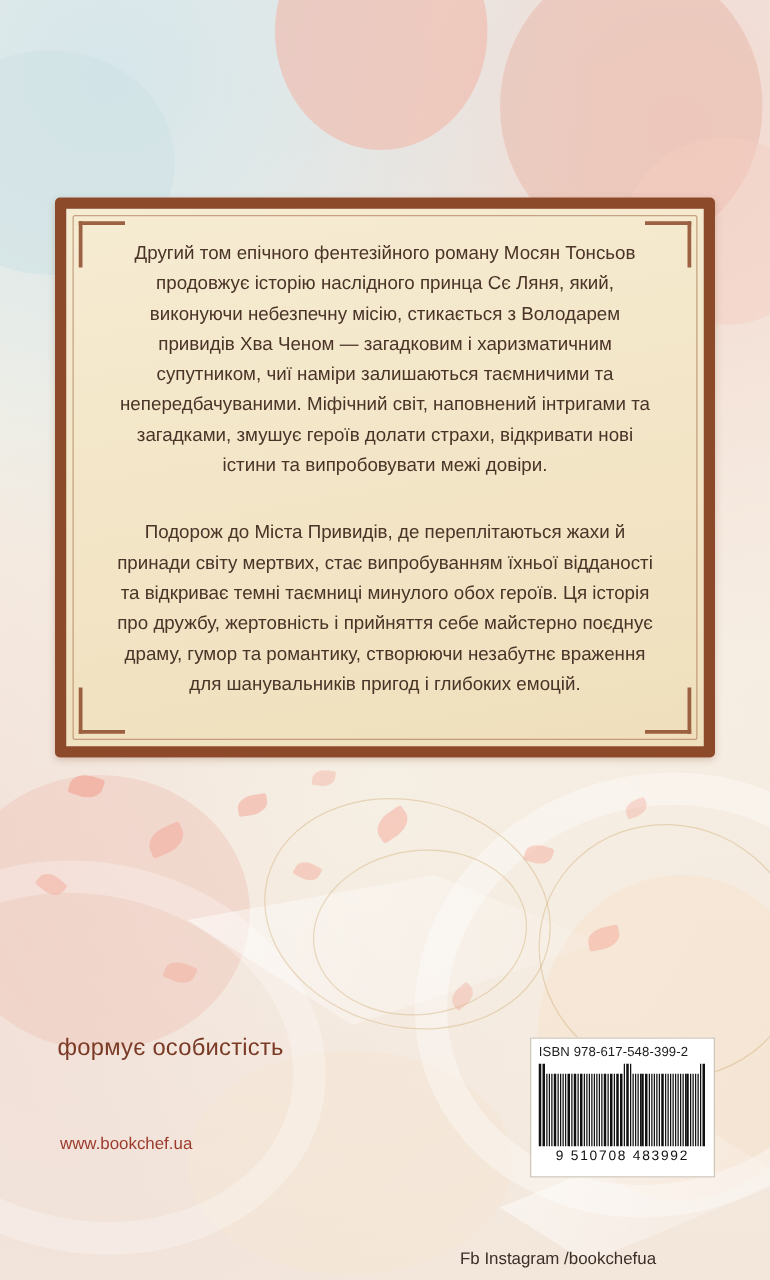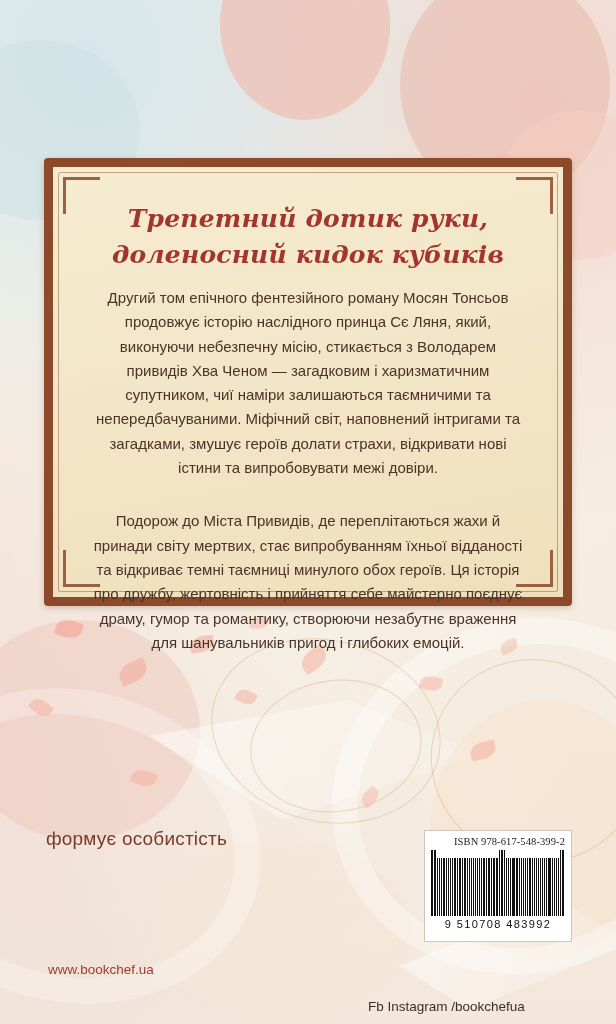--- a/index.html
+++ b/index.html
@@ -225,21 +225,21 @@
   }
   .logo-tag {
     margin-top: 2px;
     font-size: 19px;
     color: #7a3a25;
     letter-spacing: 0.2px;
   }
   .site {
     position: absolute;
     left: 48px;
-    top: 962px;
+    top: 907px;
     font-size: 13.5px;
     color: #9c3b2c;
     z-index: 6;
   }
   .social {
     position: absolute;
     left: 368px;
     top: 962px;
     font-size: 13.5px;
     color: #3b2e26;
@@ -256,24 +256,24 @@
     height: 112px;
     background: #ffffff;
     border: 1px solid #cfc6b8;
     z-index: 6;
     box-sizing: border-box;
     padding: 5px 6px 4px 6px;
   }
   .isbn-text {
     font-size: 10.5px;
     color: #1a1a1a;
-    text-align: right;
+    text-align: left;
     letter-spacing: 0.1px;
     margin-bottom: 3px;
-    font-family: Liberation Serif, serif;
+    font-family: Liberation Sans, sans-serif;
   }
   .bars {
     display: flex;
     align-items: flex-end;
     height: 66px;
     gap: 0;
     justify-content: center;
   }
   .bar { background: #111; margin-right: 1px; }
   .barcode-digits {
@@ -318,24 +318,20 @@
   <div class="petal p12"></div>
 
 
   <div class="panel">
     <div class="panel-inner">
       <div class="corner tl"></div>
       <div class="corner tr"></div>
       <div class="corner bl"></div>
       <div class="corner br"></div>
 
-      <div class="blurb-title">
-        <div>Трепетний дотик руки,</div>
-        <div>доленосний кидок кубиків</div>
-      </div>
 
       <p class="blurb-p">Другий том епічного фентезійного роману Мосян Тонсьов продовжує історію наслідного принца Сє Ляня, який, виконуючи небезпечну місію, стикається з Володарем привидів Хва Ченом — загадковим і харизматичним супутником, чиї наміри залишаються таємничими та непередбачуваними. Міфічний світ, наповнений інтригами та загадками, змушує героїв долати страхи, відкривати нові істини та випробовувати межі довіри.</p>
       <p class="blurb-p">Подорож до Міста Привидів, де переплітаються жахи й принади світу мертвих, стає випробуванням їхньої відданості та відкриває темні таємниці минулого обох героїв. Ця історія про дружбу, жертовність і прийняття себе майстерно поєднує драму, гумор та романтику, створюючи незабутнє враження для шанувальників пригод і глибоких емоцій.</p>
     </div>
   </div>
 
   <div class="logo-block">
     <div class="logo-tag">формує особистість</div>
   </div>
 

